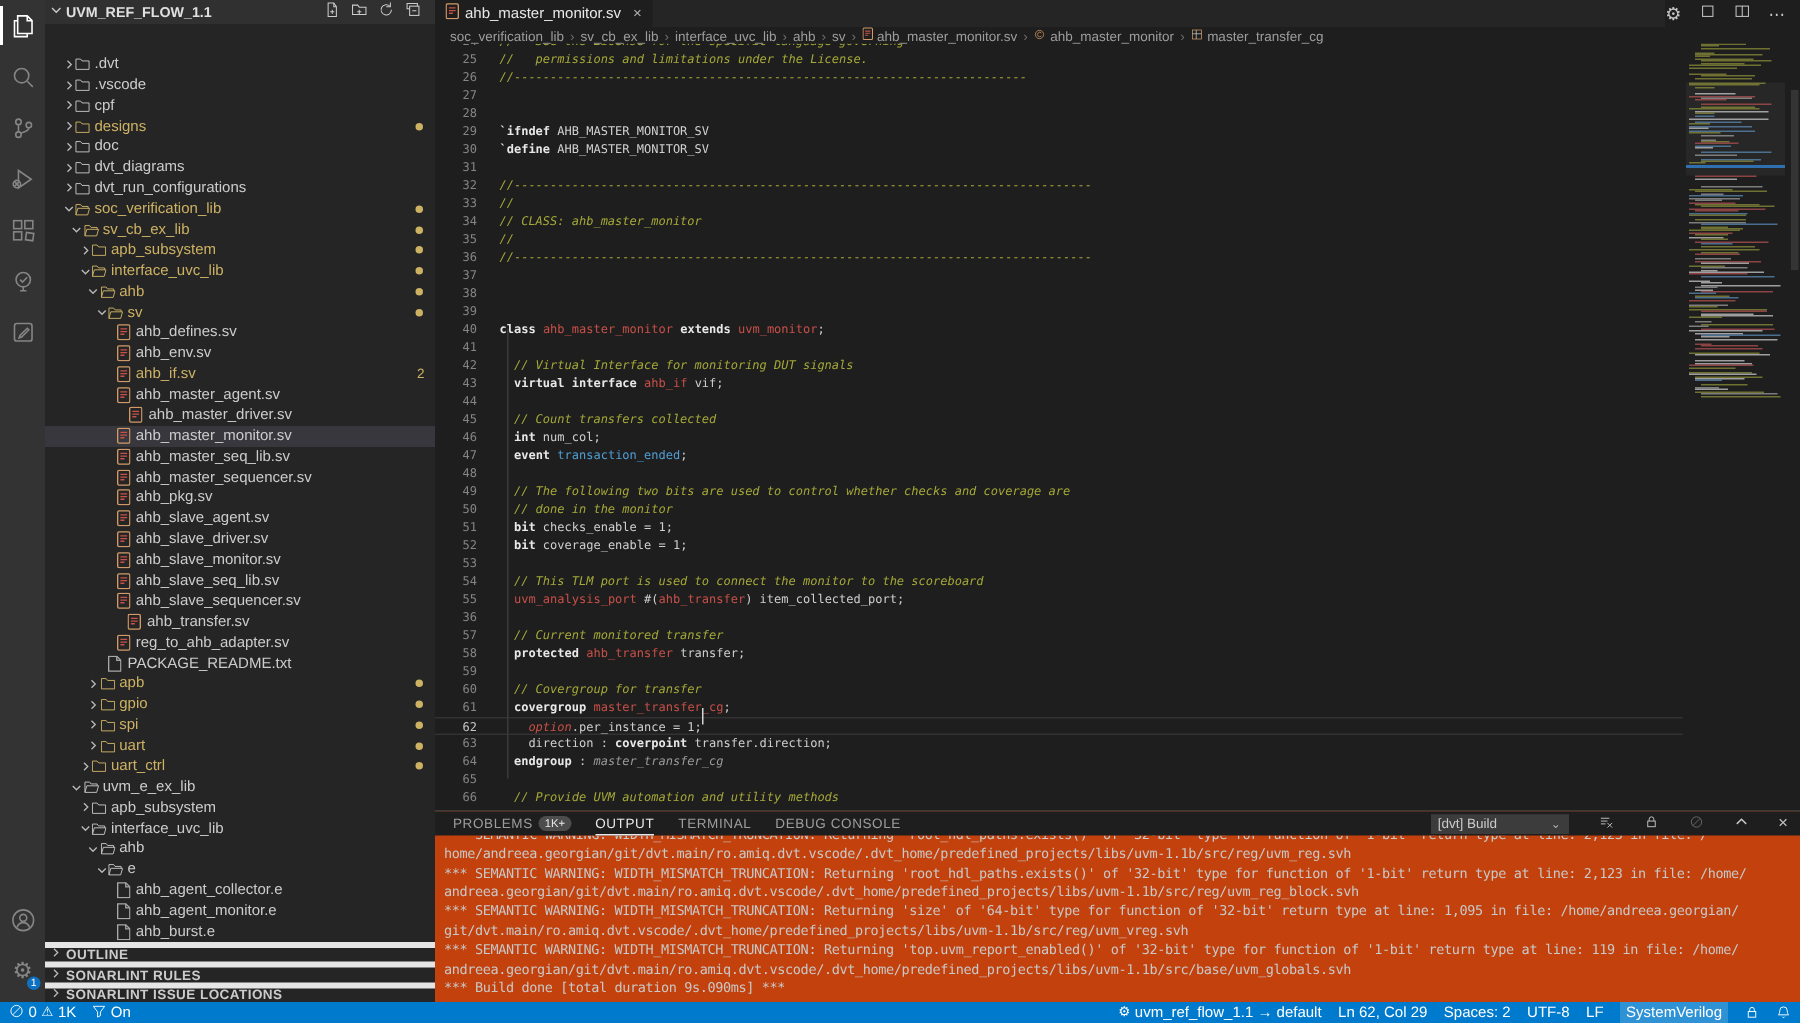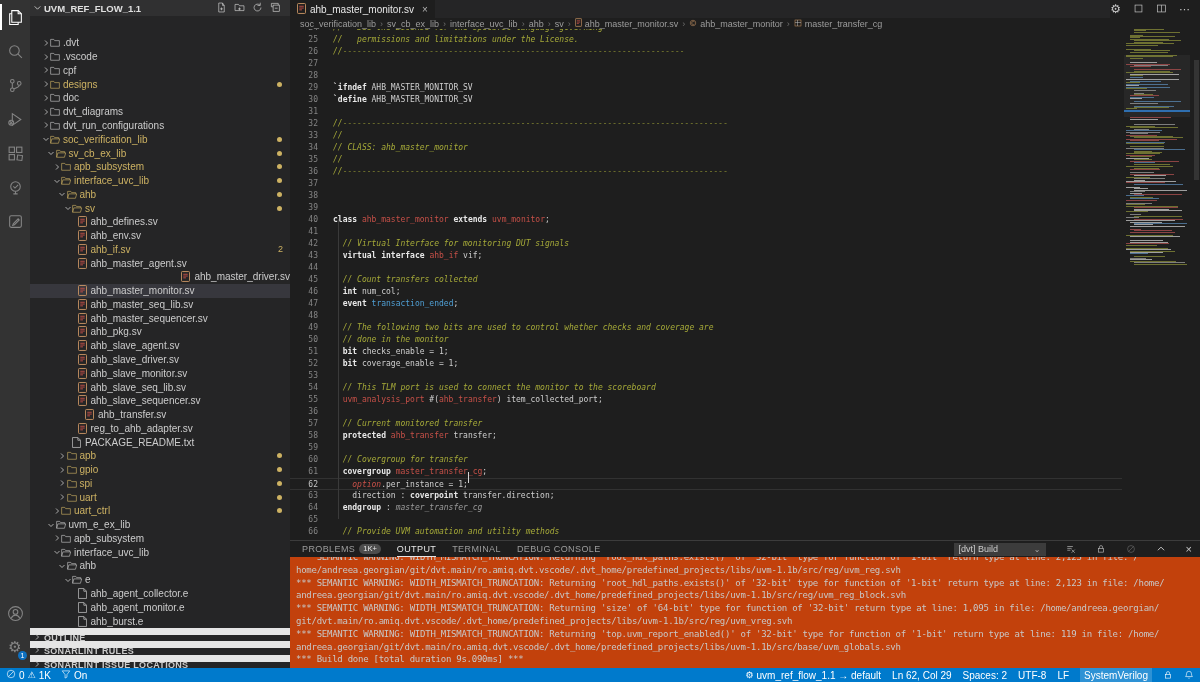--- a/index.html
+++ b/index.html
@@ -27,21 +27,21 @@
   .tree { position:absolute; top:36px; left:0; right:0; bottom:41px; overflow:hidden; }
   .trow { height:13.77px; display:flex; align-items:center; white-space:nowrap; position:relative; color:#cccccc; }
   .trow.sel { background:#37373d; }
   .trow .chev { width:9px; display:inline-flex; justify-content:center; color:#b8b8b8; flex:none; }
   .trow .ticon { width:12px; display:inline-flex; flex:none; align-items:center; }
   .trow .tlabel { padding-left:1px; }
   .trow.gold, .trow.gold .tlabel { color:#cdb263; }
   .trow .dot { position:absolute; right:8px; width:5px; height:5px; border-radius:50%; background:#cdb263; }
   .trow .nbadge { position:absolute; right:7px; color:#cdb263; font-size:9px; }
   .sb-bottom { position:absolute; bottom:0; left:0; right:0; }
-  .sb-bsec { height:13.5px; display:flex; align-items:center; font-weight:bold; font-size:9px; color:#cccccc; border-top:7px solid #e5e5e5; padding-left:3px; letter-spacing:.3px; }
+  .sb-bsec { height:13.5px; display:flex; align-items:center; font-weight:bold; font-size:9px; color:#cccccc; border-top:4px solid #e5e5e5; padding-left:3px; letter-spacing:.3px; }
   .sb-bsec .chev { margin-right:3px; color:#b8b8b8; }
 
   
   .editor { position:absolute; left:290px; right:0; top:0; bottom:142px; background:#1e1e1e; }
   .tabsrow { position:absolute; top:0; left:0; right:0; height:18px; background:#252526; display:flex; }
   .tab { background:#1e1e1e; display:flex; align-items:center; gap:4px; padding:0 7px; font-size:10px; color:#e8e8e8; }
   .tab .close { color:#b0b0b0; font-size:10px; margin-left:4px; }
   .ed-actions { margin-left:auto; display:flex; align-items:center; gap:12px; padding-right:10px; color:#c5c5c5; background:#1e1e1e; font-size:11px; }
   .ed-actions svg { width:11px; height:11px; }
   .breadcrumbs { position:absolute; top:18px; left:0; right:0; height:11px; background:#1e1e1e; display:flex; align-items:center; font-size:9px; color:#9d9d9d; padding-left:10px; z-index:3; white-space:nowrap; }
@@ -411,21 +411,21 @@
       <div class="trow" style="padding-left: 38.5px;">
         <span class="chev"></span>
         <span class="ticon">
           <svg width="9" height="11" viewBox="0 0 10 12" fill="none">
             <rect x="0.5" y="0.5" width="9" height="11" rx="1" stroke="#d19a66"></rect>
             <path d="M2.5 3.5h5M2.5 5.5h5M2.5 7.5h3" stroke="#c75048" stroke-width="1"></path>
           </svg>
         </span>
         <span class="tlabel">ahb_master_agent.sv</span>
       </div>
-      <div class="trow" style="padding-left: 23px; justify-content: flex-end;">
+      <div class="trow" style="padding-left: 47px;">
         <span class="chev"></span>
         <span class="ticon">
           <svg width="9" height="11" viewBox="0 0 10 12" fill="none">
             <rect x="0.5" y="0.5" width="9" height="11" rx="1" stroke="#d19a66"></rect>
             <path d="M2.5 3.5h5M2.5 5.5h5M2.5 7.5h3" stroke="#c75048" stroke-width="1"></path>
           </svg>
         </span>
         <span class="tlabel">ahb_master_driver.sv</span>
       </div>
       <div class="trow sel" style="padding-left: 38.5px;">

